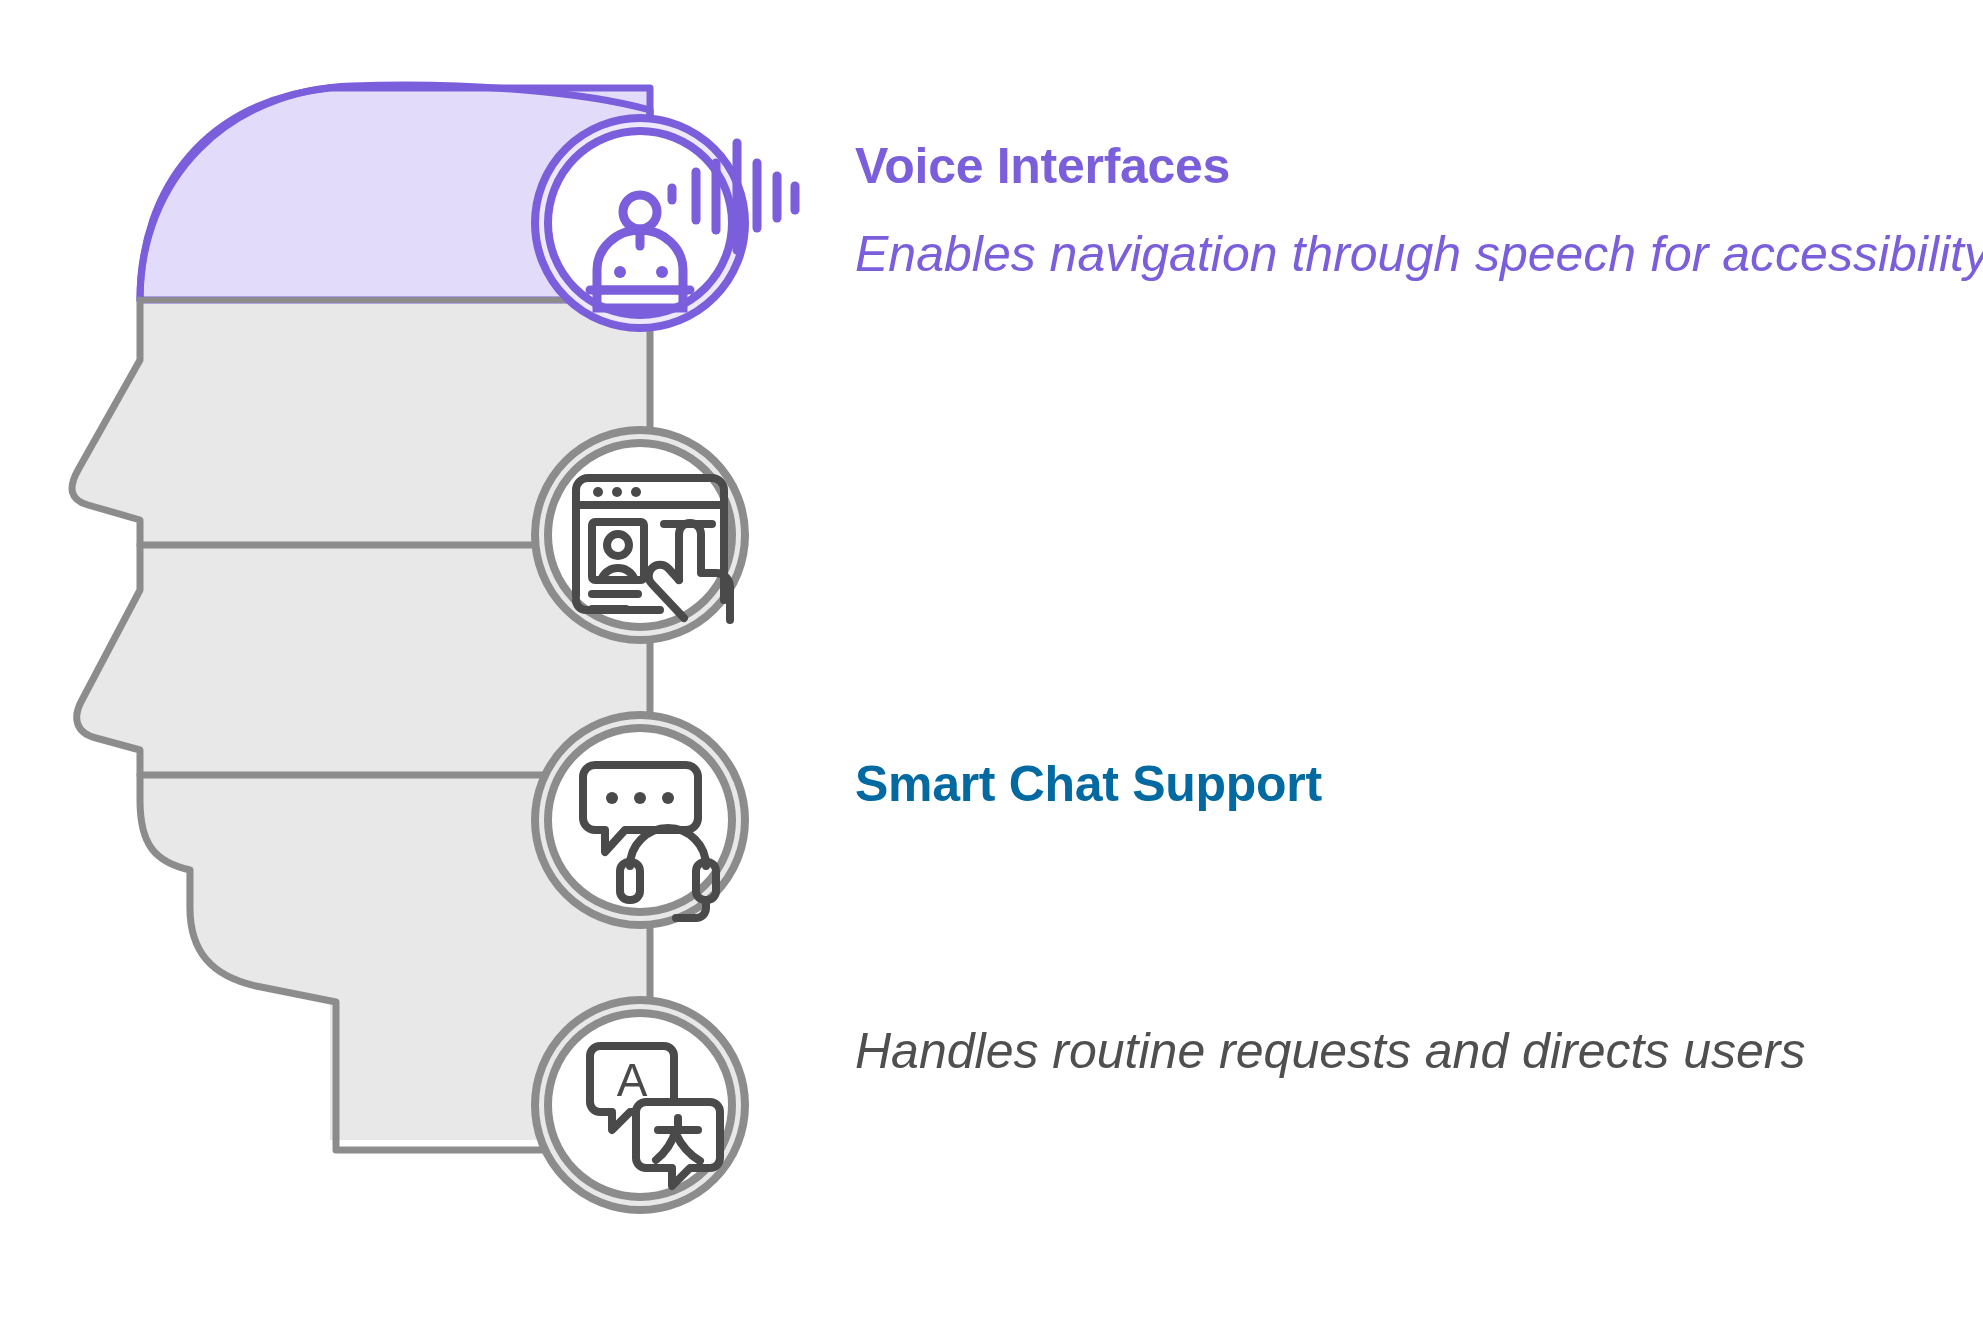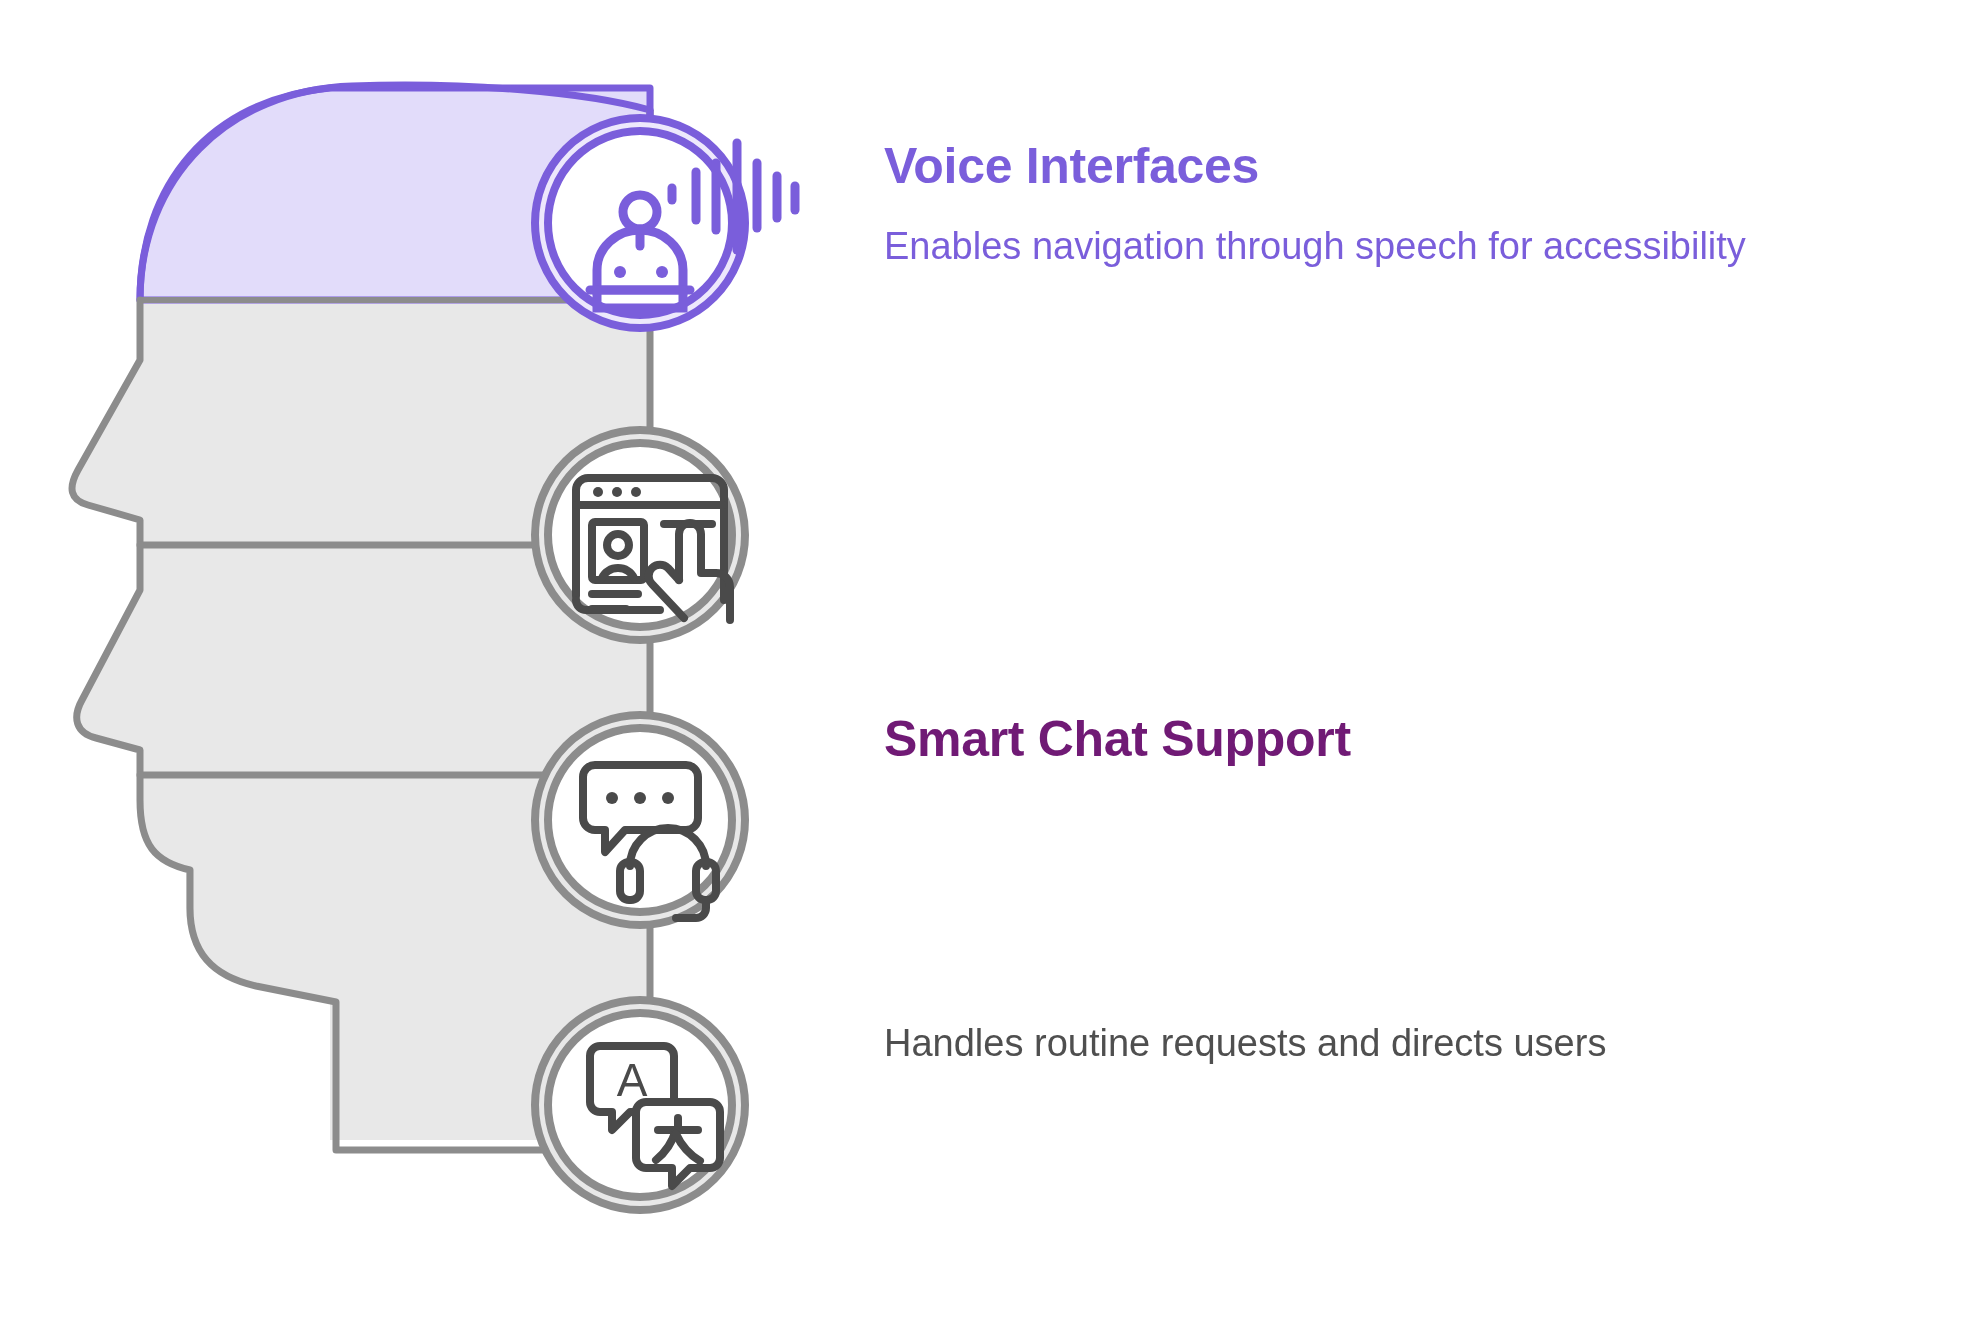--- a/index.html
+++ b/index.html
@@ -28,21 +28,21 @@
     position: absolute;
     left: 0;
     top: 0;
     width: 900px;
     height: 1335px;
   }
 
   
   #items-column {
     position: absolute;
-    left: 884px;
+    left: 855px;
     top: 0;
     width: 1099px;
     height: 1335px;
   }
 
   .item {
     position: absolute;
     left: 0;
     width: 1080px;
   }
@@ -50,25 +50,26 @@
   .item-title {
     font-size: 50px;
     font-weight: bold;
     letter-spacing: -0.3px;
     line-height: 1.05;
     margin: 0 0 0 0;
     white-space: nowrap;
   }
 
   .item-desc {
-    font-size: 38px;
+    font-size: 50px;
     font-weight: normal;
     line-height: 1.25;
     margin: 30px 0 0 0;
     white-space: nowrap;
+    font-style: italic;
   }
 
   
   #item-0 { top: 140px; }
   #item-1 { top: 425px; }
   #item-2 { top: 713px; }
   #item-3 { top: 1000px; }
 </style>
 </head>
 <body>
@@ -261,21 +262,21 @@
 
   <div id="items-column">
 
     <div class="item" id="item-0">
       <h2 class="item-title" style="color:#7A5EDB;">Voice Interfaces</h2>
       <p class="item-desc" style="color:#7A5EDB;">Enables navigation through speech for accessibility</p>
     </div>
 
 
     <div class="item" id="item-2">
-      <h2 class="item-title" style="color:#701a75;">Smart Chat Support</h2>
+      <h2 class="item-title" style="color:#0369a1;margin-top:45px;">Smart Chat Support</h2>
     </div>
 
     <div class="item" id="item-3">
       <p class="item-desc" style="color:#4F4F4F;margin-top:20px;">Handles routine requests and directs users</p>
     </div>
 
   </div>
 </div>
 
 </body></html>

